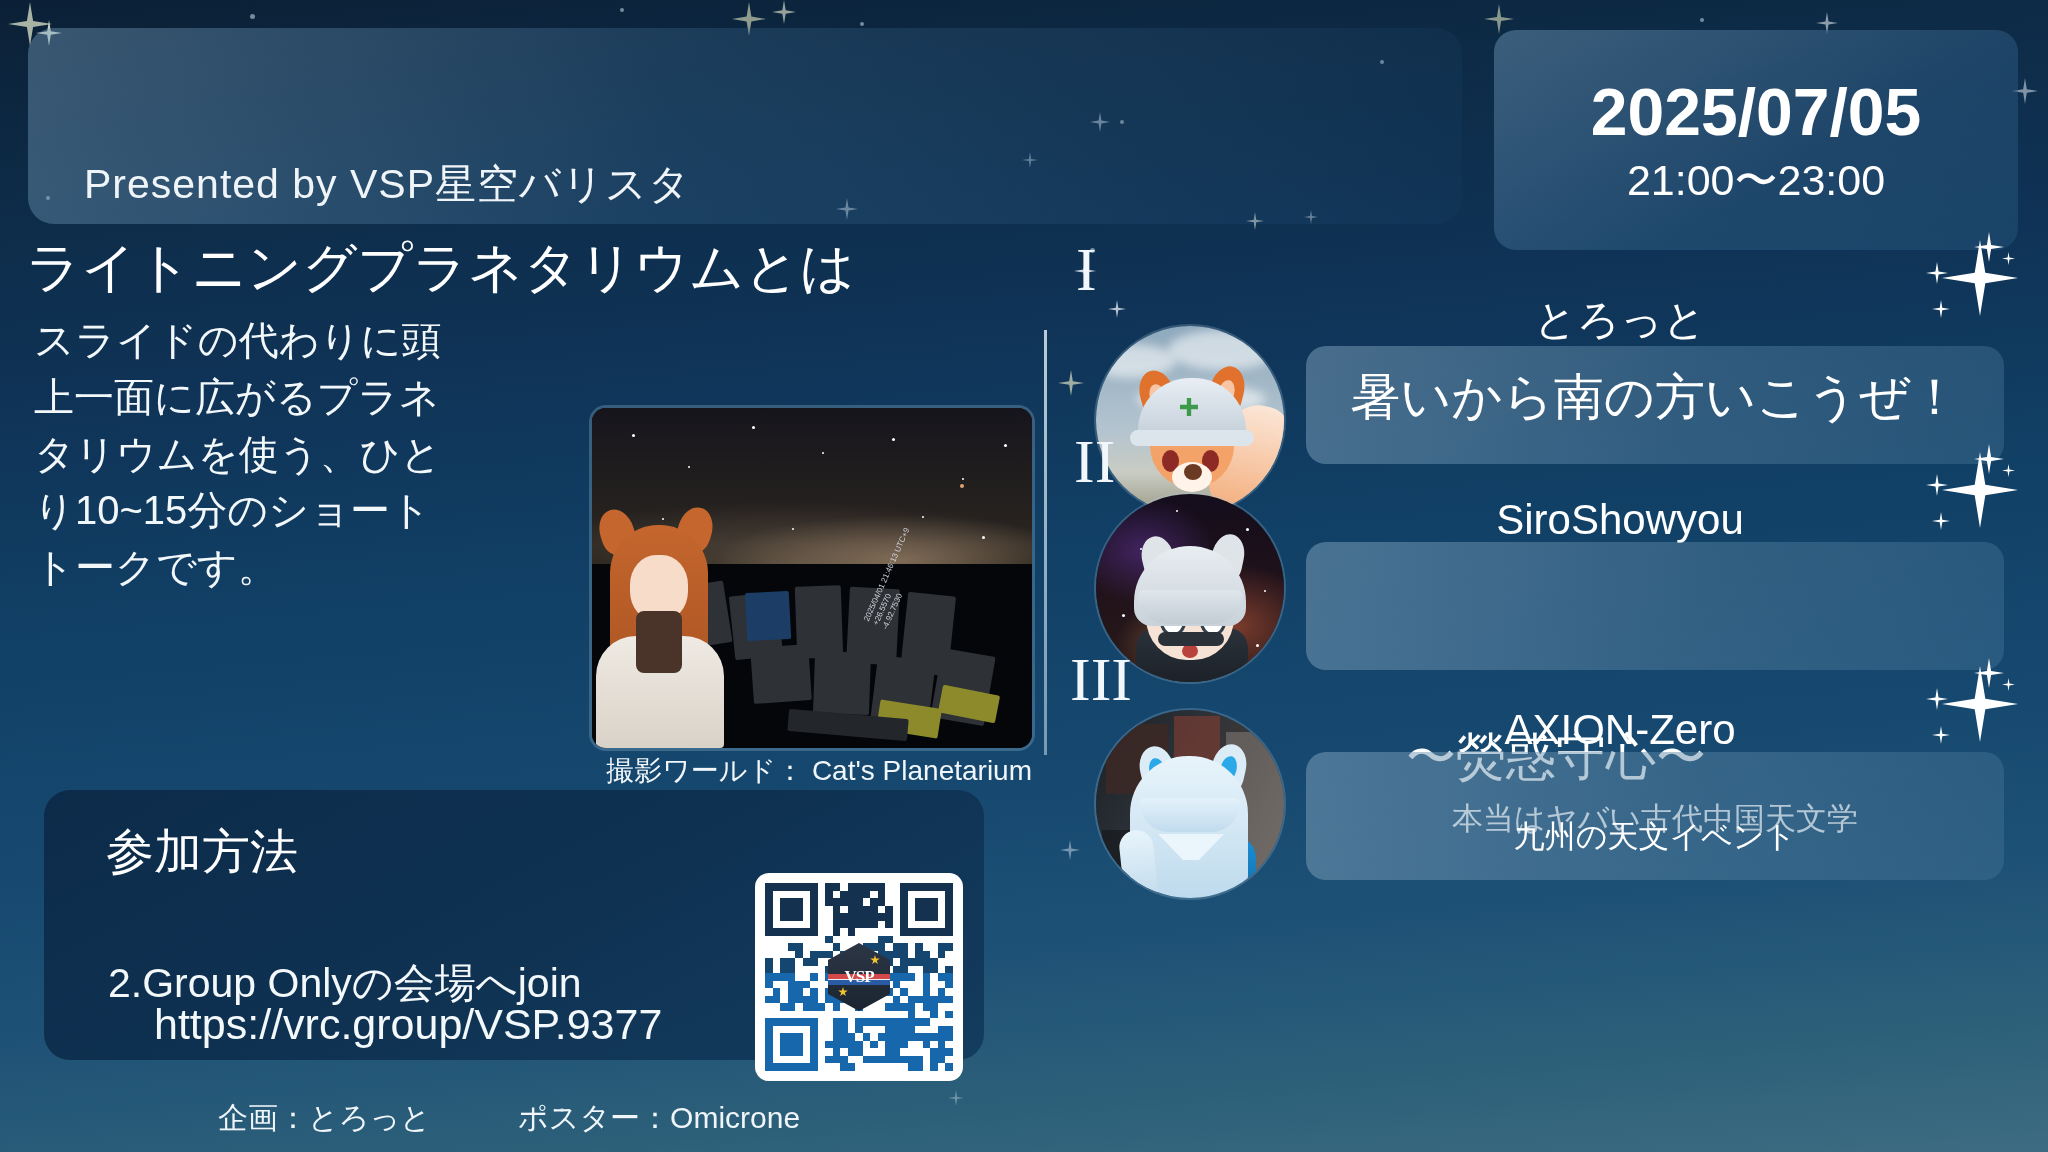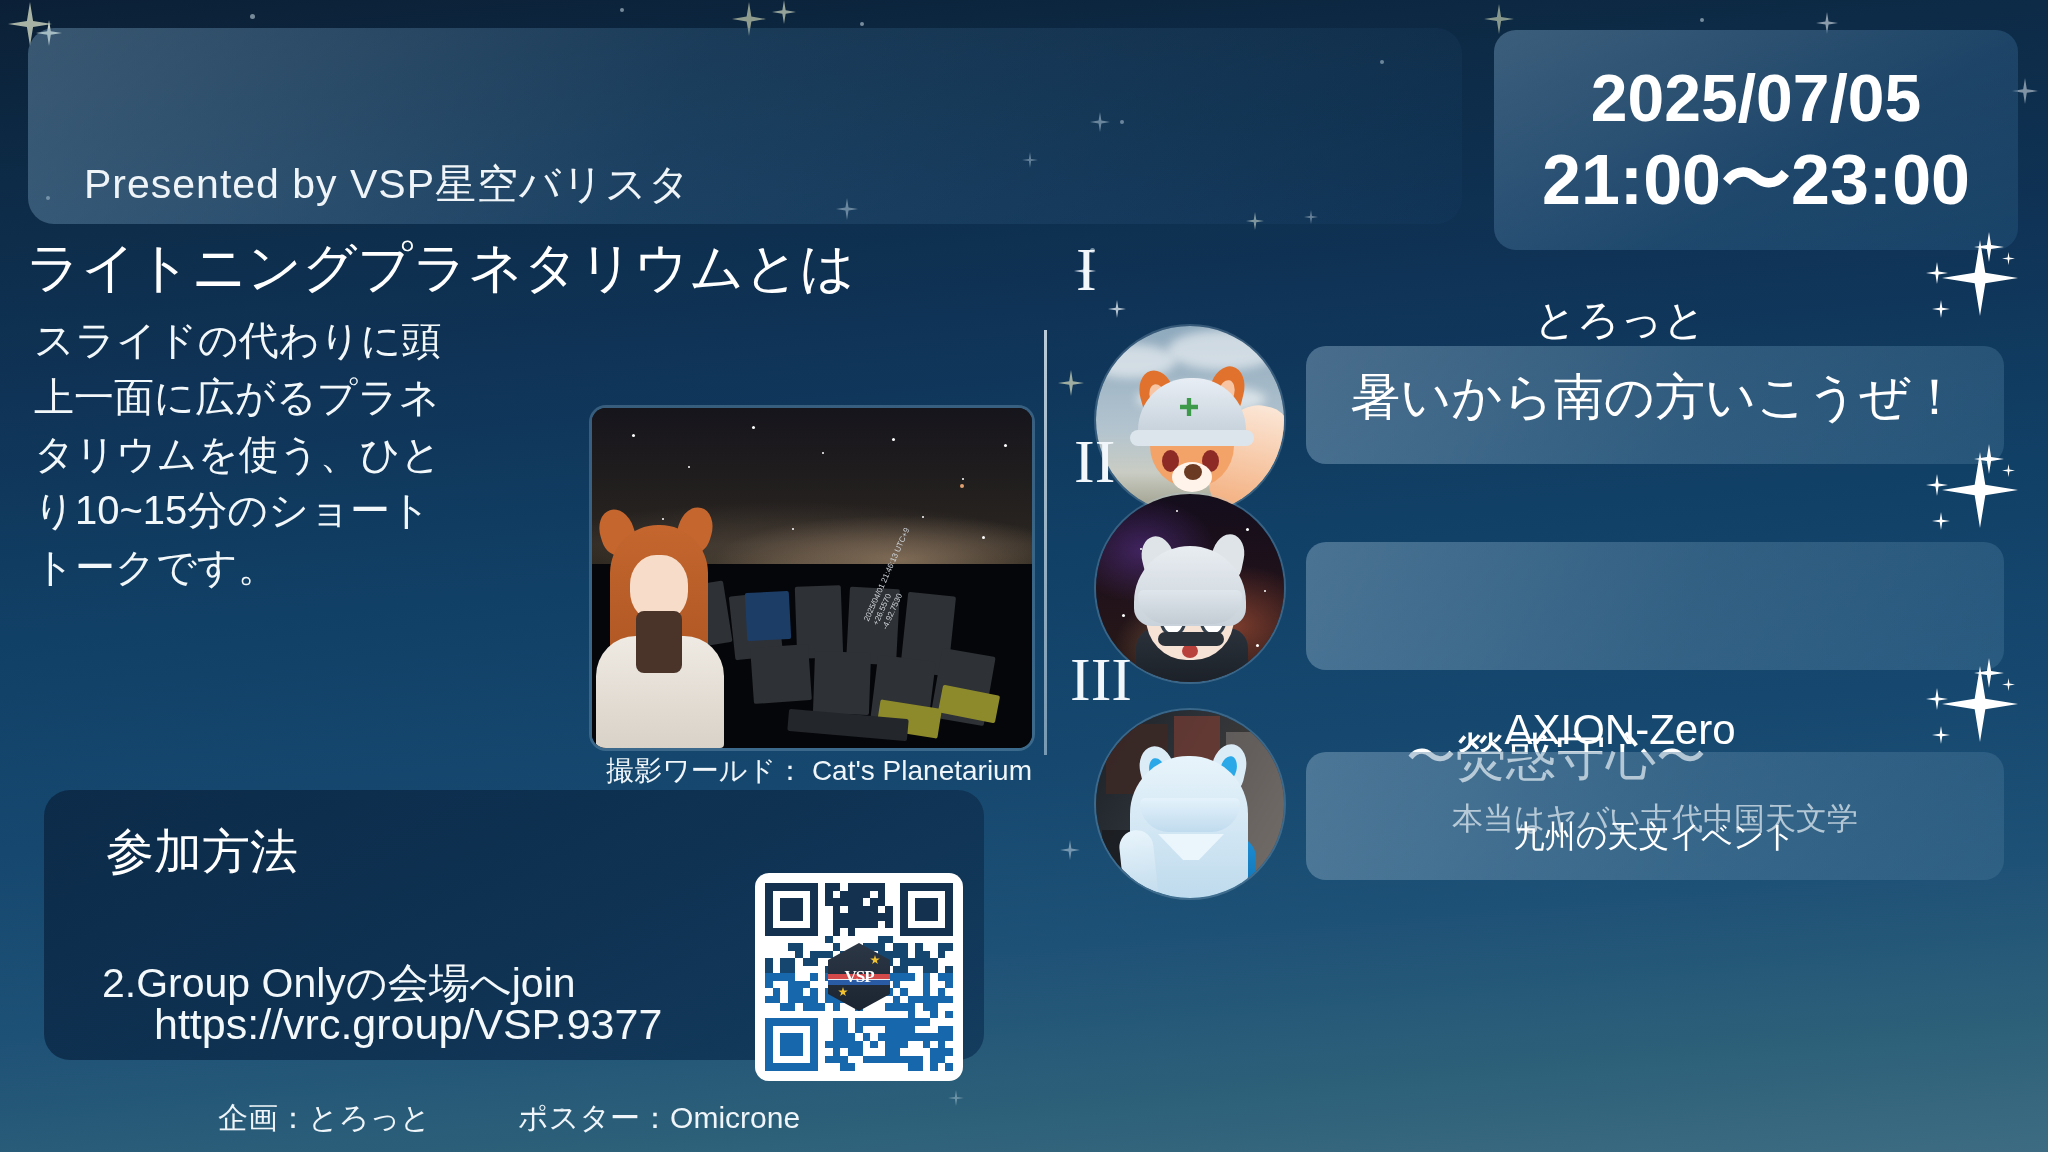--- a/index.html
+++ b/index.html
@@ -48,21 +48,21 @@
     letter-spacing: 1px; font-weight: 300;
   }
   .date-box {
     position: absolute; left: 1494px; top: 30px; width: 524px; height: 220px;
     border-radius: 22px;
     background: linear-gradient(150deg, rgba(106,146,178,.50), rgba(48,96,136,.46) 60%, rgba(40,88,128,.42));
     display:flex; flex-direction:column; align-items:center; justify-content:center; gap: 14px;
     box-sizing: border-box;
   }
   .date-line { font-size: 66px; line-height:1; color:#fff; font-weight: 700; letter-spacing:0; white-space:nowrap; }
-  .time-line { font-size: 70px; line-height:1; color:#fff; font-weight: 700; letter-spacing:0; white-space:nowrap; }
+  .time-line { font-size: 43px; line-height:1; color:#fff; font-weight: 400; letter-spacing:0; white-space:nowrap; }
   
   .about-head {
     position:absolute; left: 26px; top: 236px;
     font-size: 54px; line-height:1.15; color:#fff; white-space:nowrap; font-weight:400;
   }
   .about-body {
     position:absolute; left: 34px; top: 312px; width: 430px;
     font-size: 40px; line-height: 1.42; color:#f2f7fa; font-weight:300;
   }
   .photo-frame {
@@ -306,21 +306,21 @@
       <div class="maid-hair"></div>
       <div class="maid-face"></div>
       <div class="maid-dress"></div>
       <div class="maid-vest"></div>
     </div>
   </div>
   <div class="photo-caption">撮影ワールド： Cat's Planetarium</div>
 
   <div class="join-box">
     <div class="join-head">参加方法</div>
-    <div class="join-step" style="top:166px;">2.Group Onlyの会場へjoin</div>
+    <div class="join-step" style="top:166px;margin-left:6px;">2.Group Onlyの会場へjoin</div>
   </div>
   <div class="join-url" style="top:1000px;left:154px;">https://vrc.group/VSP.9377</div>
 
   <div class="qr-card">
     <div class="qr-grid" id="qr-grid">
 
     <div class="qr-cell qr-on" style="background: rgb(20, 49, 79);"></div>
         <div class="qr-cell qr-on" style="background: rgb(20, 49, 79);"></div>
         <div class="qr-cell qr-on" style="background: rgb(20, 49, 79);"></div>
         <div class="qr-cell qr-on" style="background: rgb(20, 49, 79);"></div>
@@ -1005,20 +1005,21 @@
     <div class="cat-ear" style="left:116px;top:40px;transform:rotate(12deg);"></div>
     <div class="cat-body"></div>
     <div class="cat-head"></div>
     <div class="cat-eye" style="left:64px;top:114px;"></div>
     <div class="cat-eye" style="left:104px;top:114px;"></div>
     <div class="cat-mouth"></div>
     <div class="cat-hair"></div>
     <div class="cat-bang"></div>
     <div class="cat-collar"></div>
   </div>
+  <div class="entry-name" style="left:1300px;top:496px;width:640px;text-align:center;">SiroShowyou</div>
   <div class="talk-box" style="left:1306px;top:542px;width:698px;height:128px;"></div>
   <div class="talk-title" style="left:1306px;top:724px;width:500px;text-align:center;font-size:50px;">〜熒惑守心〜</div>
   <div class="talk-sub" style="left:1306px;top:798px;width:698px;text-align:center;font-size:31px;">本当はヤバい古代中国天文学</div>
   <div class="spark4" style="left:1942px;top:452px;width:76px;height:76px;color:#ffffff;"></div>
   <div class="spark4" style="left:1974px;top:444px;width:30px;height:30px;color:#ffffff;"></div>
   <div class="spark4" style="left:1926px;top:474px;width:22px;height:22px;color:#ffffff;"></div>
   <div class="spark4" style="left:1932px;top:512px;width:18px;height:18px;color:#ffffff;"></div>
   <div class="spark4" style="left:2002px;top:464px;width:13px;height:13px;color:#ffffff;"></div>
 
   <div class="entry-num" style="left:1070px;top:648px;">III</div>

